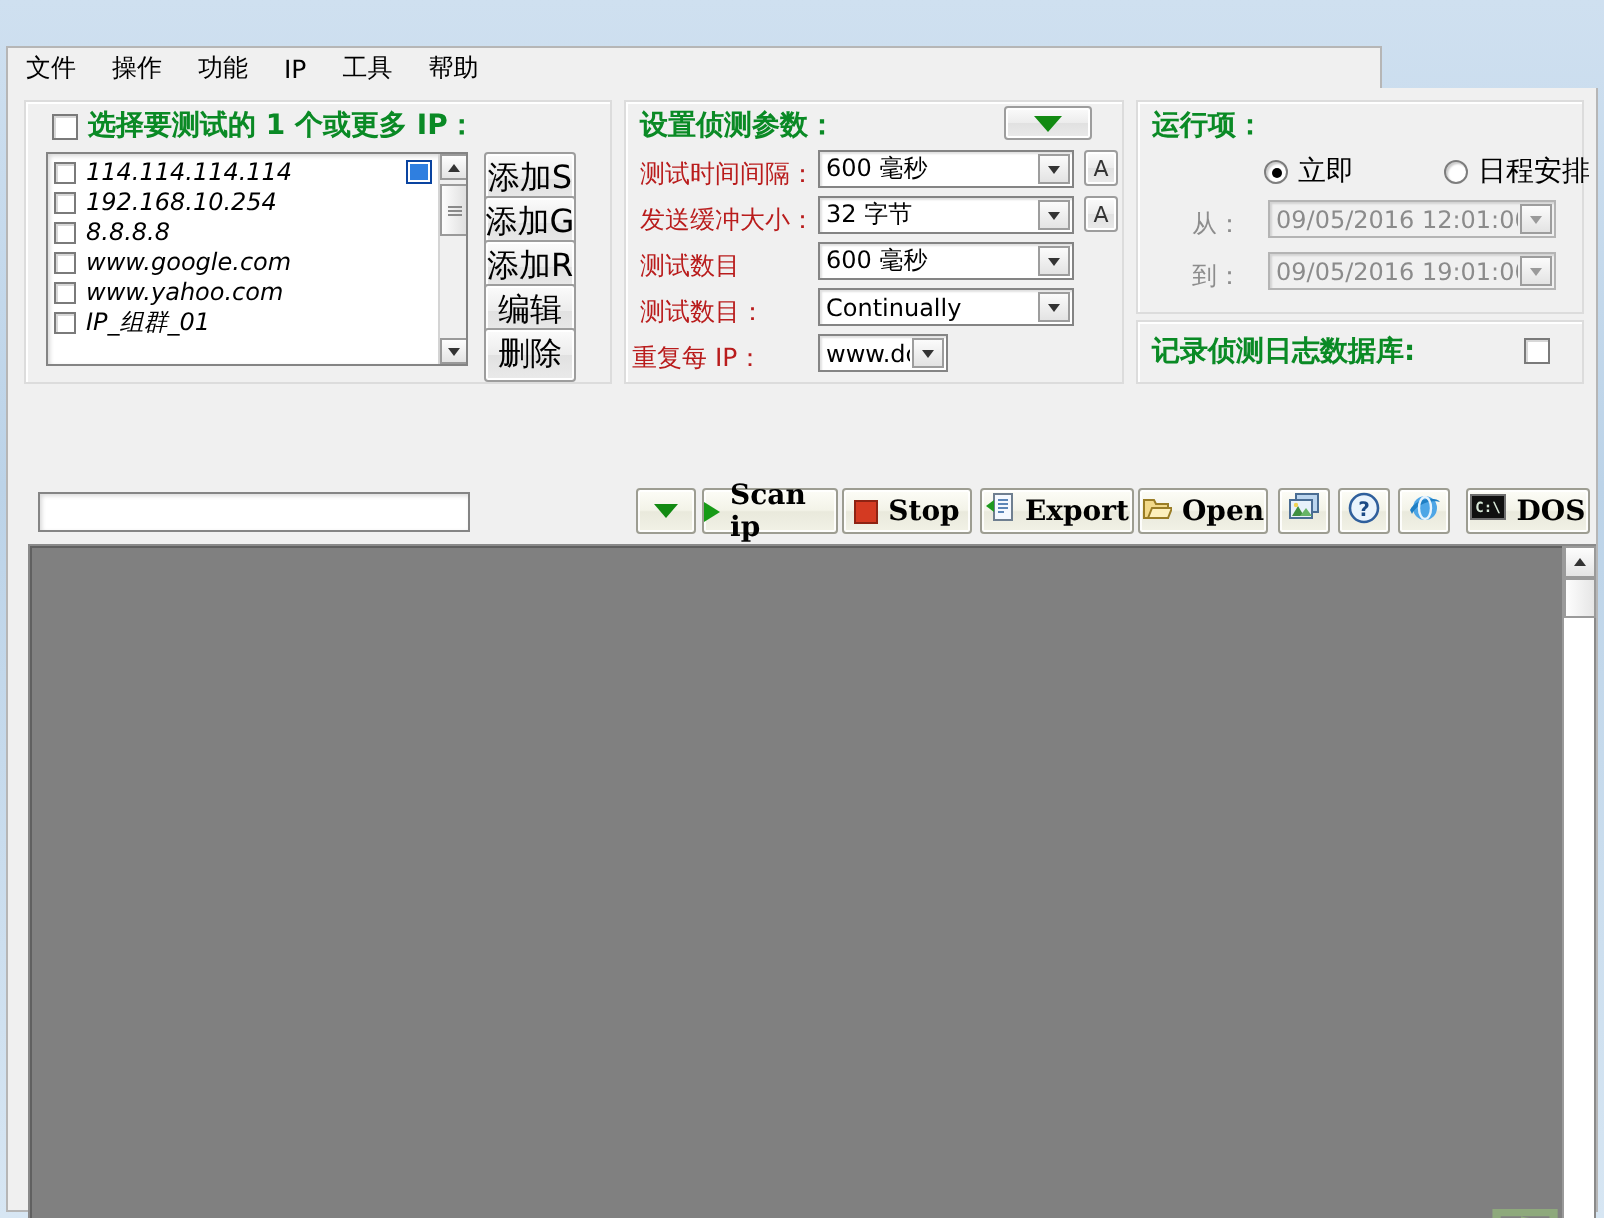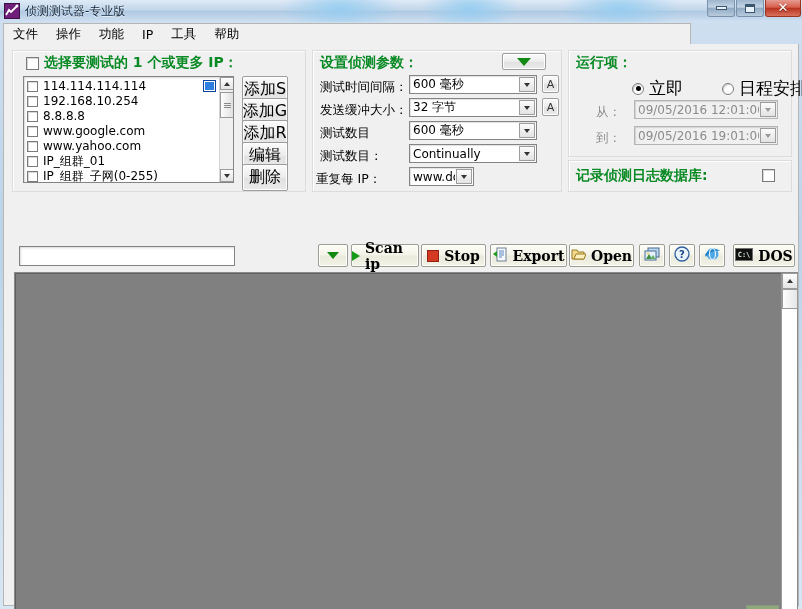--- a/index.html
+++ b/index.html
@@ -92,21 +92,21 @@
   .cb{
     width:13px;height:13px;background:#fff;
     border:1px solid #7a7a7a;box-shadow:inset 1px 1px 0 #d8d8d8;
     box-sizing:border-box;display:inline-block;vertical-align:middle;
   }
 
   
   .listbox{
     position:absolute;background:#fff;border:1px solid #848484;
     box-shadow:inset 1px 1px 2px rgba(0,0,0,.16);
-    box-sizing:border-box;overflow:hidden;
+    box-sizing:border-box;overflow:hidden;font-style:italic;
   }
   .li{
     display:flex;align-items:center;height:15px;padding-left:3px;font-size:12px;color:#000;
     white-space:nowrap;
   }
   .li .cb{width:11px;height:11px;margin-right:5px;flex:none;}
   .li .txt{line-height:13px;}
 
   .lb-scroll{
     position:absolute;right:0;top:0;width:14px;bottom:0;
@@ -142,21 +142,21 @@
     border:1px solid #9d9d9d;border-radius:2px;
     box-sizing:border-box;
     display:flex;align-items:center;justify-content:center;
     font-size:12px;color:#000;white-space:nowrap;cursor:default;
     box-shadow:inset 0 0 0 1px #fff;
   }
 
   .sidebtn{position:absolute;width:46px;height:27px;font-size:16px;}
 
   
-  .flabel{position:absolute;font-size:12.5px;color:#000000;white-space:nowrap;}
+  .flabel{position:absolute;font-size:12.5px;color:#b91c1c;white-space:nowrap;}
   .combo{
     position:absolute;background:#fff;border:1px solid #848484;
     box-shadow:inset 1px 1px 1px rgba(0,0,0,.12);
     box-sizing:border-box;display:flex;align-items:center;
   }
   .combo .val{flex:1;padding-left:3px;font-size:12px;color:#000;white-space:nowrap;overflow:hidden;}
   .combo .cbtn{
     width:16px;align-self:stretch;margin:1px;
     background:linear-gradient(to bottom,#fbfbfb,#e3e3e3);
     border:1px solid #9d9d9d;box-sizing:border-box;
@@ -172,21 +172,21 @@
   .bigdrop{
     position:absolute;width:44px;height:17px;
     display:flex;align-items:center;justify-content:center;
   }
   .tri-dn{
     width:0;height:0;border-left:7px solid transparent;border-right:7px solid transparent;
     border-top:8px solid #128a12;
   }
 
   
-  .radio-wrap{position:absolute;display:flex;align-items:center;white-space:nowrap;font-size:17px;}
+  .radio-wrap{position:absolute;display:flex;align-items:center;white-space:nowrap;font-size:14px;}
   .radio{
     width:12px;height:12px;border-radius:50%;background:#fff;
     border:1px solid #7d7d7d;box-shadow:inset 1px 1px 1px rgba(0,0,0,.2);
     margin-right:5px;box-sizing:border-box;display:flex;align-items:center;justify-content:center;
   }
   .radio.on::after{content:"";width:5px;height:5px;border-radius:50%;background:#000;display:block;}
 
   .dimlabel{color:#8d8d8d;}
 
   
@@ -232,45 +232,20 @@
     font-size:40px;line-height:40px;color:#9acb7a;opacity:.55;
     font-family:"DejaVu Sans","Liberation Sans",sans-serif;font-weight:bold;
     pointer-events:none;
   }
 </style>
 </head>
 <body>
 
 <div id="app">
 
-  <div class="titlebar">
-    <div class="tb-glow" style="left:280px;width:120px;"></div>
-    <div class="tb-glow" style="left:420px;width:100px;"></div>
-    <div class="tb-glow" style="left:560px;width:120px;"></div>
-
-    <span class="app-icon">
-      <svg width="14" height="14" viewBox="0 0 14 14">
-        <polyline points="1,11 4,6 6,8 12,2" fill="none" stroke="#ffffff" stroke-width="1.8"></polyline>
-        <circle cx="12" cy="2" r="1.4" fill="#ffffff"></circle>
-      </svg>
-    </span>
-    <span class="title-text">侦测测试器-专业版</span>
-
-    <div class="win-btns">
-      <div class="wb">
-        <span class="wb-min glyph"></span>
-      </div>
-      <div class="wb">
-        <span class="wb-max glyph"></span>
-      </div>
-      <div class="wb close">
-        <span class="wb-close-x glyph">✕</span>
-      </div>
-    </div>
-  </div>
 
   <div class="menubar">
     <div class="menu-item">文件</div>
     <div class="menu-item">操作</div>
     <div class="menu-item">功能</div>
     <div class="menu-item">IP</div>
     <div class="menu-item">工具</div>
     <div class="menu-item">帮助</div>
   </div>
 
@@ -300,24 +275,20 @@
           <span class="txt">www.google.com</span>
         </div>
         <div class="li">
           <span class="cb"></span>
           <span class="txt">www.yahoo.com</span>
         </div>
         <div class="li">
           <span class="cb"></span>
           <span class="txt">IP_组群_01</span>
         </div>
-        <div class="li">
-          <span class="cb"></span>
-          <span class="txt">IP_组群_子网(0-255)</span>
-        </div>
       </div>
 
       <span class="blue-sq" style="right:17px;top:3px;"></span>
 
       <div class="lb-scroll">
         <div class="sb-btn">
           <span class="arr arr-up"></span>
         </div>
         <div class="sb-thumb" style="top:15px;height:26px;">
           <span class="grip">

